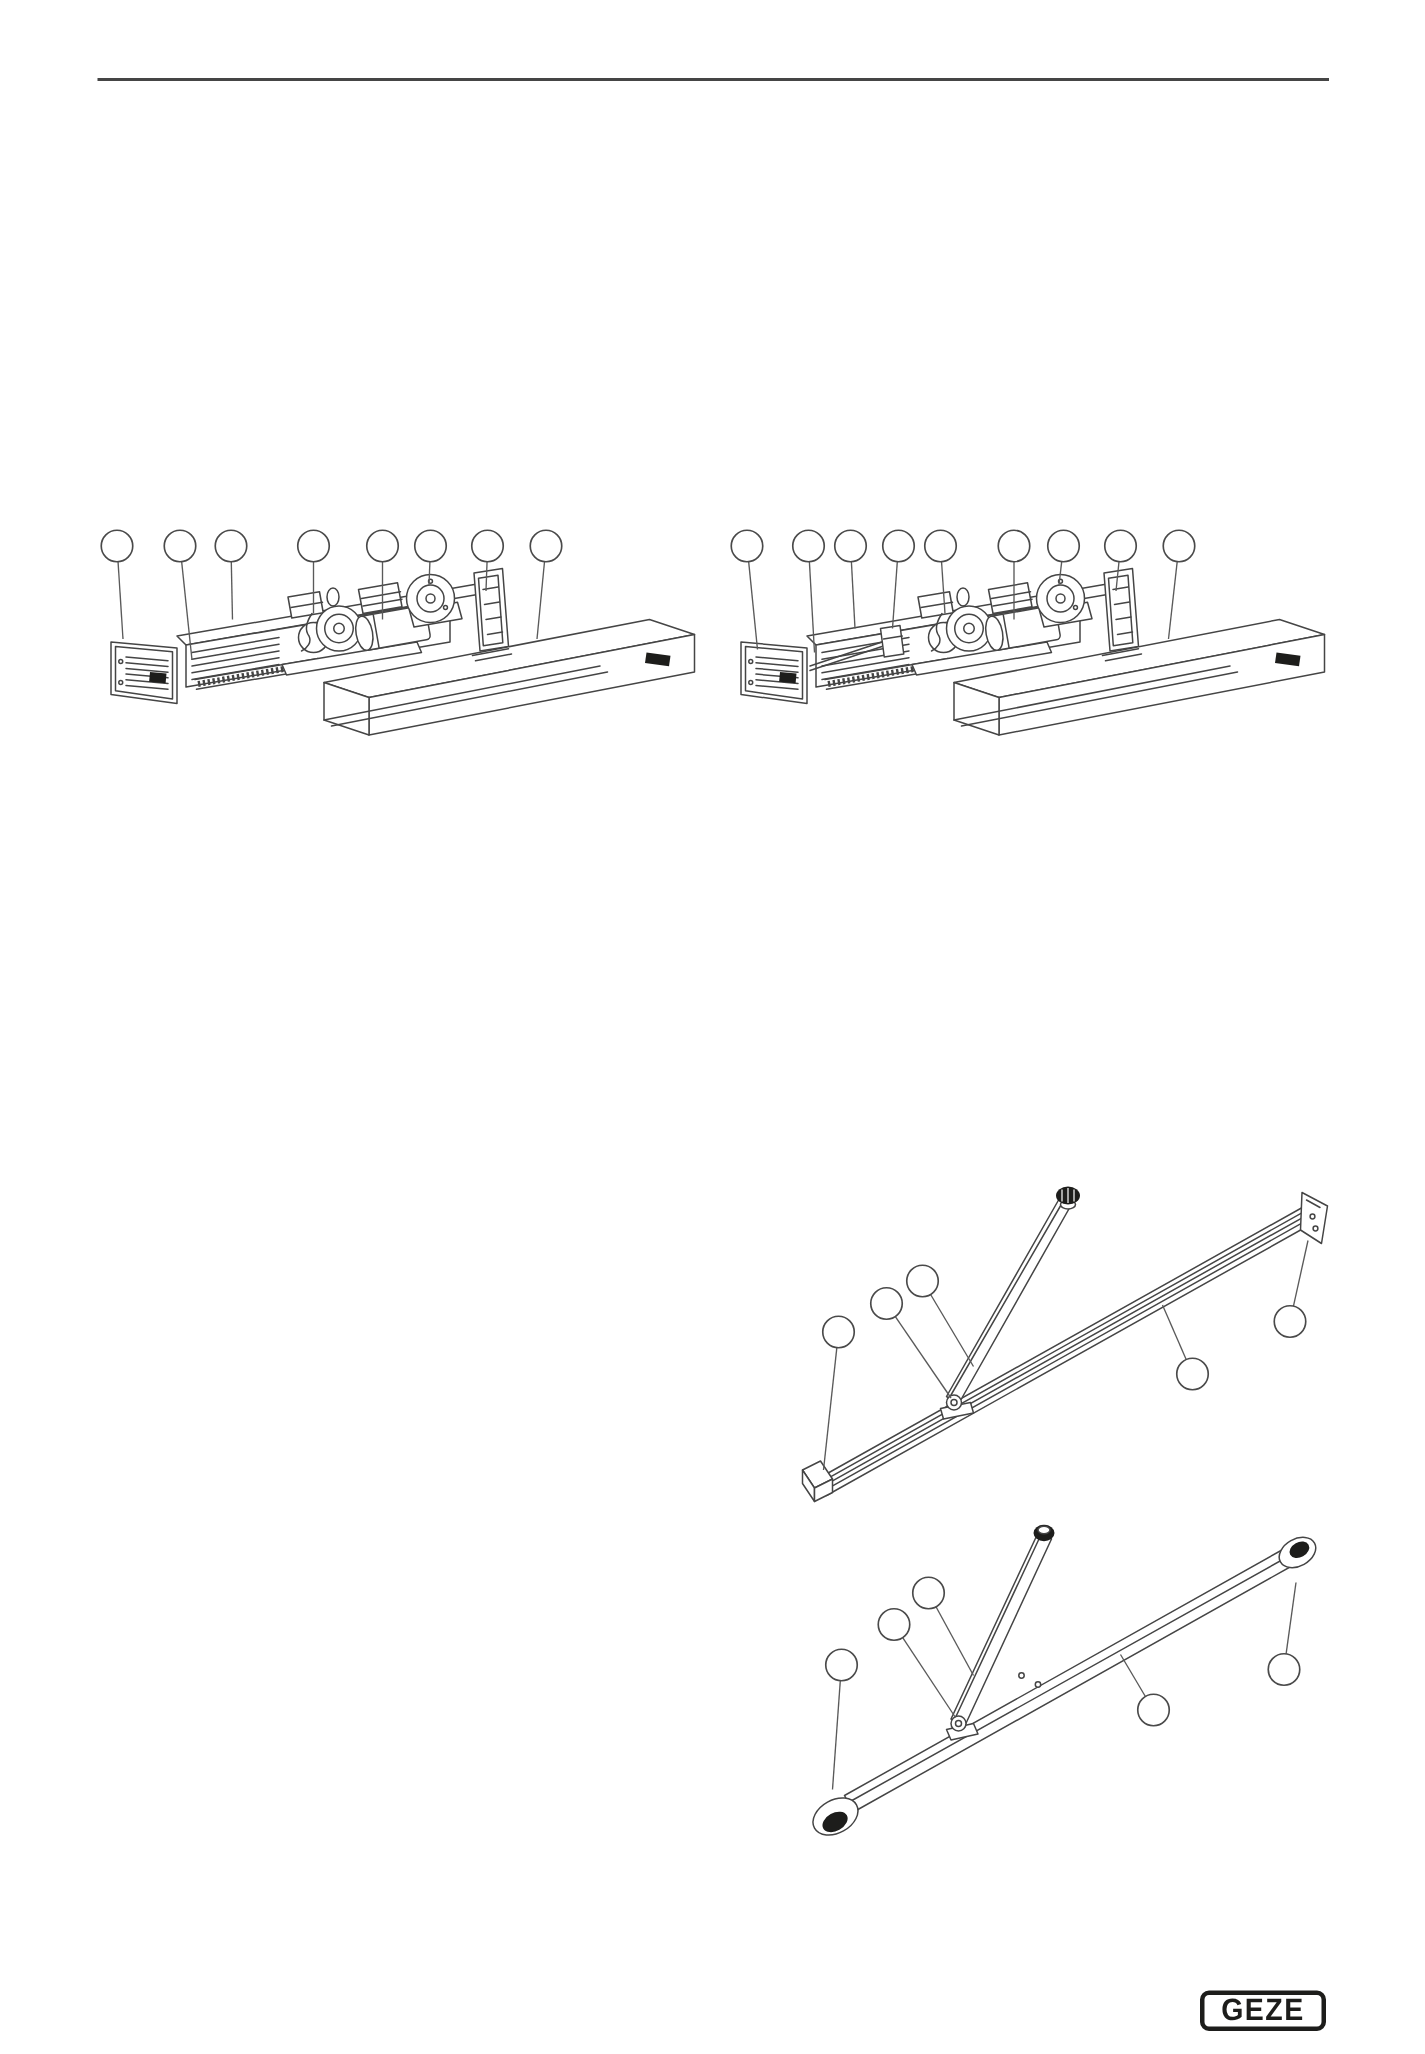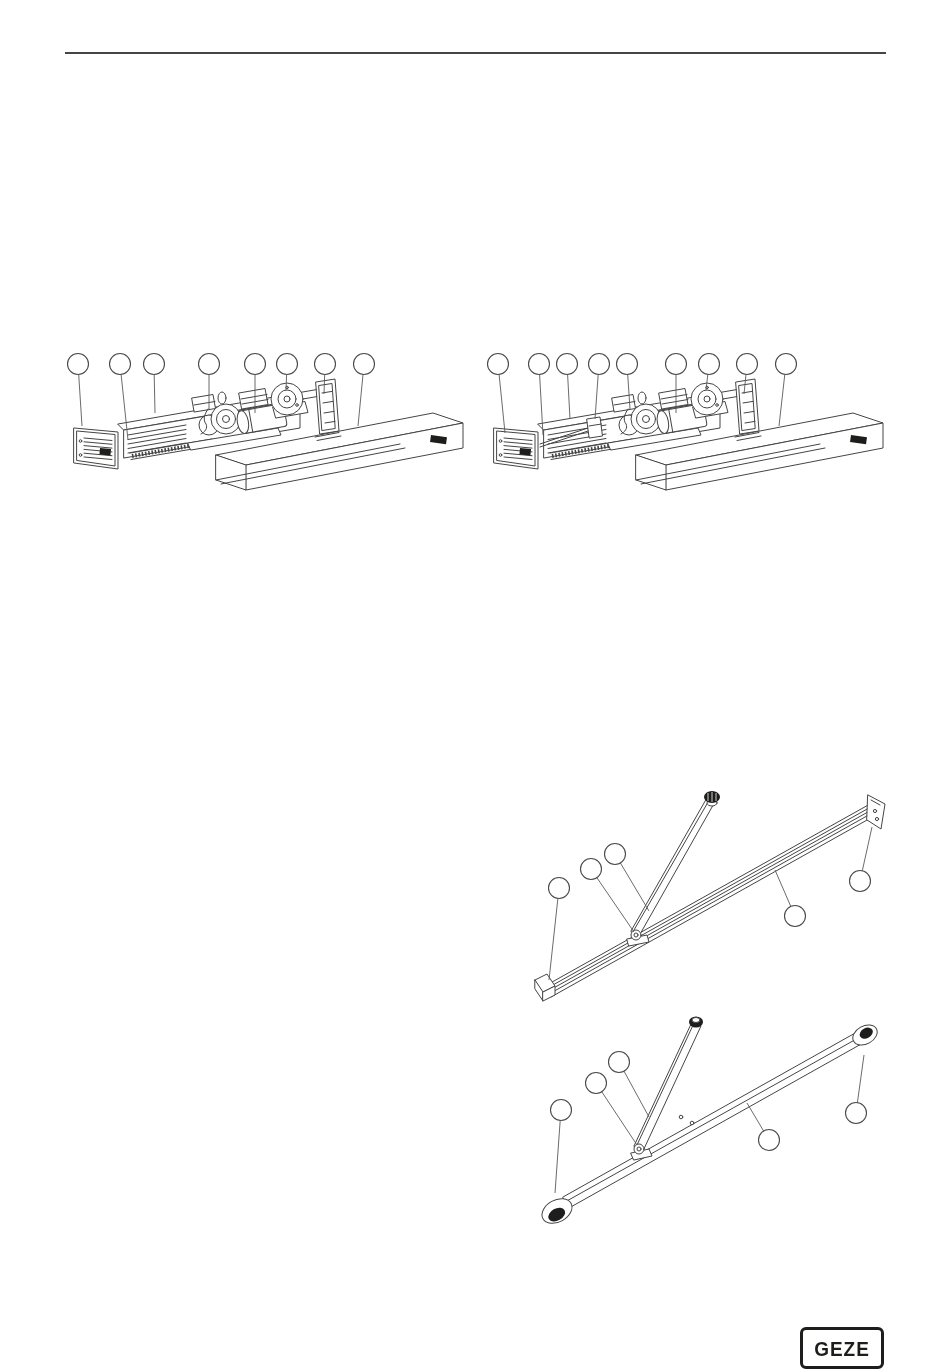--- a/index.html
+++ b/index.html
@@ -12,21 +12,21 @@
   svg.art{position:absolute;left:0;top:0;}
   
   .s {stroke:var(--ink,#454545);fill:none;stroke-width:1;stroke-linejoin:round;stroke-linecap:round;}
   .sf{stroke:var(--ink,#454545);fill:#ffffff;stroke-width:1;stroke-linejoin:round;stroke-linecap:round;}
   .dk{fill:var(--dark,#1d1d1b);stroke:none;}
   .wf{stroke:#ffffff;stroke-width:0.8;fill:none;}
   .teeth{stroke:var(--ink,#454545);stroke-width:4;stroke-dasharray:1.6 1.7;fill:none;}
   .ld{stroke:var(--leader,#5a5a5a);stroke-width:0.9;fill:none;}
   .co{stroke:var(--callout_stroke,#4a4a4a);stroke-width:1.1;fill:#ffffff;}
   .logo{
-    position:absolute;left:800px;top:1327px;width:84px;height:42px;
+    position:absolute;left:800px;top:1327px;width:84px;height:27px;
     border:3.5px solid var(--dark,#1d1d1b);border-radius:6px;box-sizing:border-box;
     display:flex;align-items:center;justify-content:center;background:#ffffff;
   }
   .logo span{
     font-weight:bold;font-size:19px;letter-spacing:1px;line-height:1;
     color:var(--dark,#1d1d1b);transform:scaleY(1.08);
     font-family:"Liberation Sans",sans-serif;
   }
 </style>
 </head>

